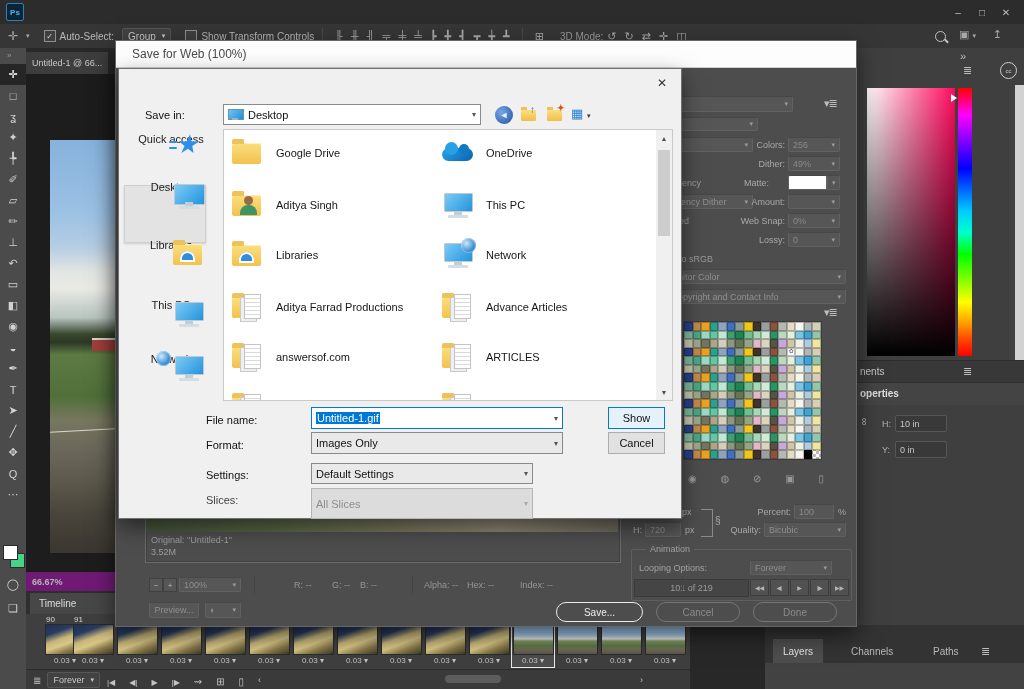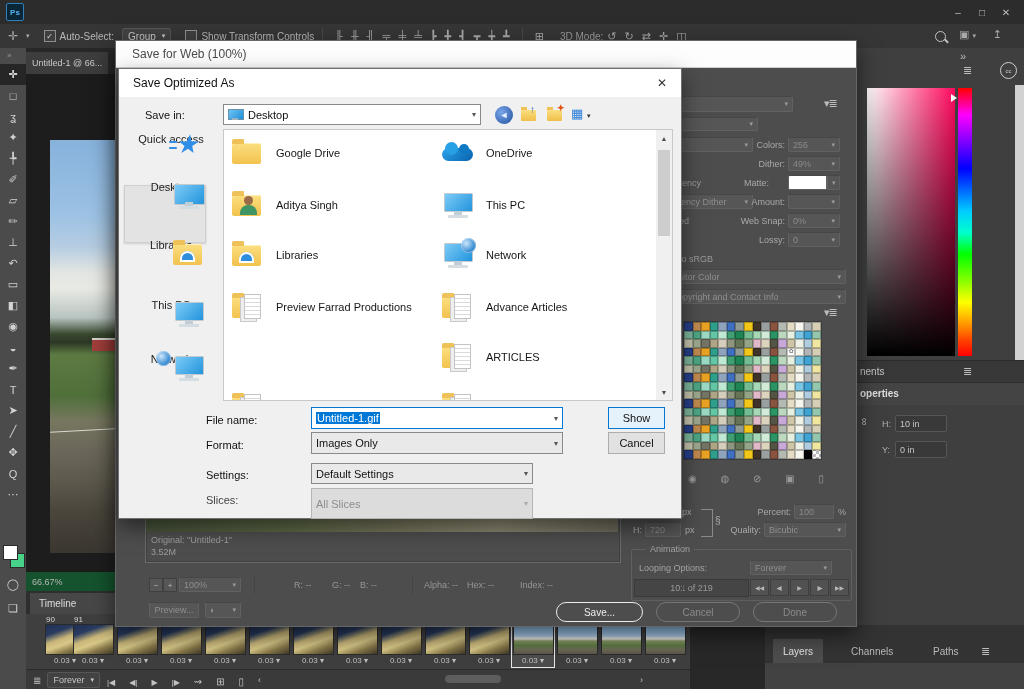--- a/index.html
+++ b/index.html
@@ -31,21 +31,21 @@
   
   #tabbar{left:26px;top:48px;width:89px;height:26px;background:#282828;}
   #doc-tab{position:absolute;left:0;top:4px;height:22px;max-width:89px;background:#3d3d3d;color:#c9c9c9;font-size:9px;
            display:flex;align-items:center;padding:0 6px;white-space:nowrap;overflow:hidden;}
   #canvas{left:26px;top:74px;width:89px;height:497px;background:#1d1d1d;overflow:hidden;}
   #photo{position:absolute;left:24px;top:66px;width:65px;height:413px;
     background:linear-gradient(180deg,#87b2dc 0%,#9cc2e4 18%,#b6cde2 26%,#e2e6e2 32%,#e9eae4 36%,#b8c4c0 43%,
       #39482f 47%,#2c3826 49%,#5d7a42 52%,#50703a 62%,#77775f 68%,#6b675a 75%,#5e5a4e 82%,#4a463c 90%,#3a3630 100%);}
   #building{position:absolute;left:42px;top:200px;width:23px;height:11px;background:#a23f3c;box-shadow:0 -2px 0 #d8d4d0;}
   #roadline{position:absolute;left:0px;top:290px;width:65px;height:1px;background:#d8d8cf;transform:rotate(-3deg);}
-  #statusbar{left:26px;top:571px;width:89px;height:20px;background:#14532d;color:#b5b5b5;font-size:9px;display:flex;align-items:center;padding-left:6px;border-top:1px solid #1a1a1a;}
+  #statusbar{left:26px;top:571px;width:89px;height:20px;background:#701a75;color:#b5b5b5;font-size:9px;display:flex;align-items:center;padding-left:6px;border-top:1px solid #1a1a1a;font-weight:bold;}
   
   #timeline{left:26px;top:591px;width:664px;height:98px;background:#3f3f3f;overflow:hidden;}
   #tl-tabrow{position:absolute;left:0;top:0;width:664px;height:23px;background:#2e2e2e;}
   #tl-tab{position:absolute;left:4px;top:2px;width:82px;height:21px;background:#474747;color:#dcdcdc;font-size:10px;display:flex;align-items:center;padding-left:9px;}
   #frames{position:absolute;left:2px;top:24px;height:52px;width:662px;}
   .frame{position:absolute;top:0;width:42px;height:52px;}
   .frame .fnum{position:absolute;left:2px;top:0;font-size:8px;color:#d8d8d8;}
   .frame .thumb{position:absolute;left:1px;top:9px;width:39px;height:29px;border:1px solid #2a2a2a;}
   .frame .fdur{position:absolute;left:0;top:41px;width:42px;text-align:center;font-size:8px;color:#c0c0c0;}
   .frame.sel{outline:1px solid #e8e8e8;background:#4d4d4d;}
@@ -766,21 +766,20 @@
       </div>
     <div class="pill ghost" style="left:540px;top:561px;width:84px">
         <span>Cancel</span>
       </div>
     <div class="pill ghost" style="left:637px;top:561px;width:84px">
         <span>Done</span>
       </div>
   </div>
 
   <div class="abs" id="dlg">
-    <div id="dlg-title">Save Optimized As</div>
     <div id="dlg-close">✕</div>
 
     <span class="dlbl" style="left:26px;top:40px">Save in:</span>
     <div class="combo" style="left:104px;top:35px;width:258px;height:21px;gap:6px">
       <span class="mon-sm">
           <span class="s1"></span>
           <span class="s2"></span>
         </span>
       <span>Desktop</span>
       <span class="dd">▾</span>
@@ -853,28 +852,35 @@
             <span class="base"></span>
             <span class="globe"></span>
           </span>
           <span class="flab">Network</span>
         </div>
         <div class="fitem" style="left: 6px; top: 162px;">
           <span class="ic">
             <span class="fold"></span>
             <span class="page"></span>
           </span>
-          <span class="flab">Preview Farrad Productions</span>
+          <span class="flab">Aditya Farrad Productions</span>
         </div>
         <div class="fitem" style="left: 216px; top: 162px;">
           <span class="ic">
             <span class="fold"></span>
             <span class="page"></span>
           </span>
           <span class="flab">Advance Articles</span>
+        </div>
+        <div class="fitem" style="left: 6px; top: 212px;">
+          <span class="ic">
+            <span class="fold"></span>
+            <span class="page"></span>
+          </span>
+          <span class="flab">answersof.com</span>
         </div>
         <div class="fitem" style="left: 216px; top: 212px;">
           <span class="ic">
             <span class="fold"></span>
             <span class="page"></span>
           </span>
           <span class="flab">ARTICLES</span>
         </div>
         <div class="fitem" style="left: 6px; top: 262px;">
           <span class="ic">

